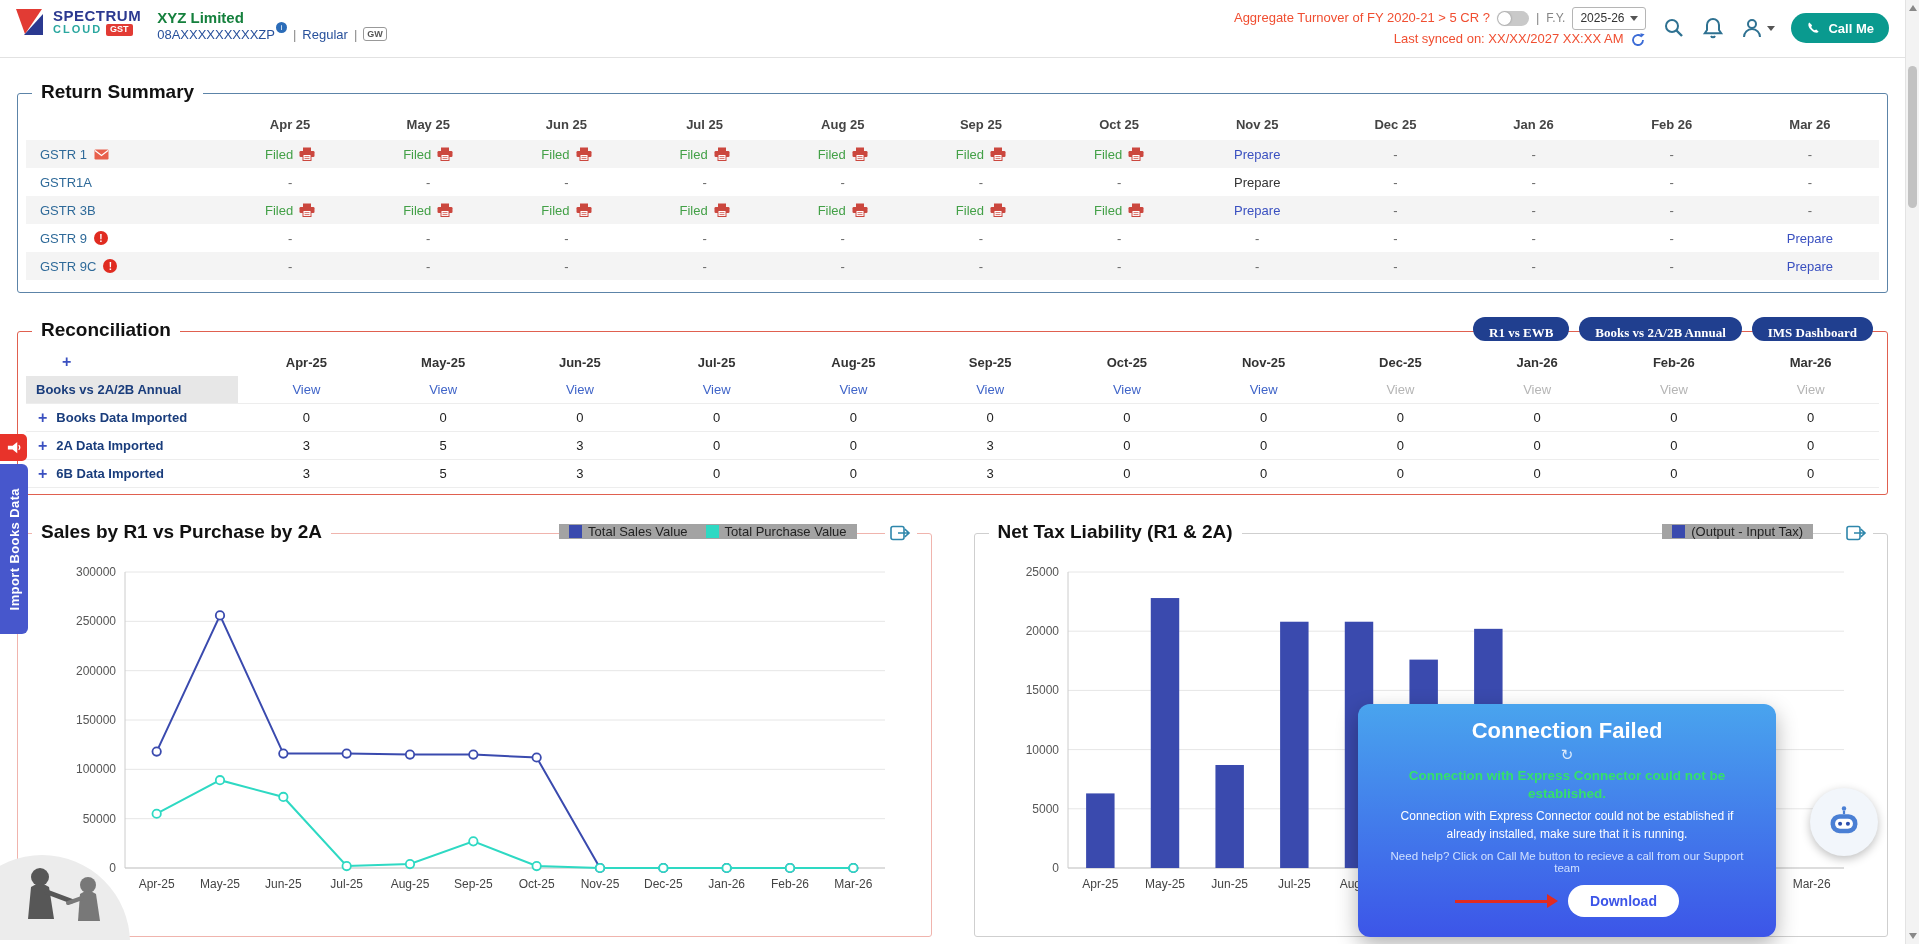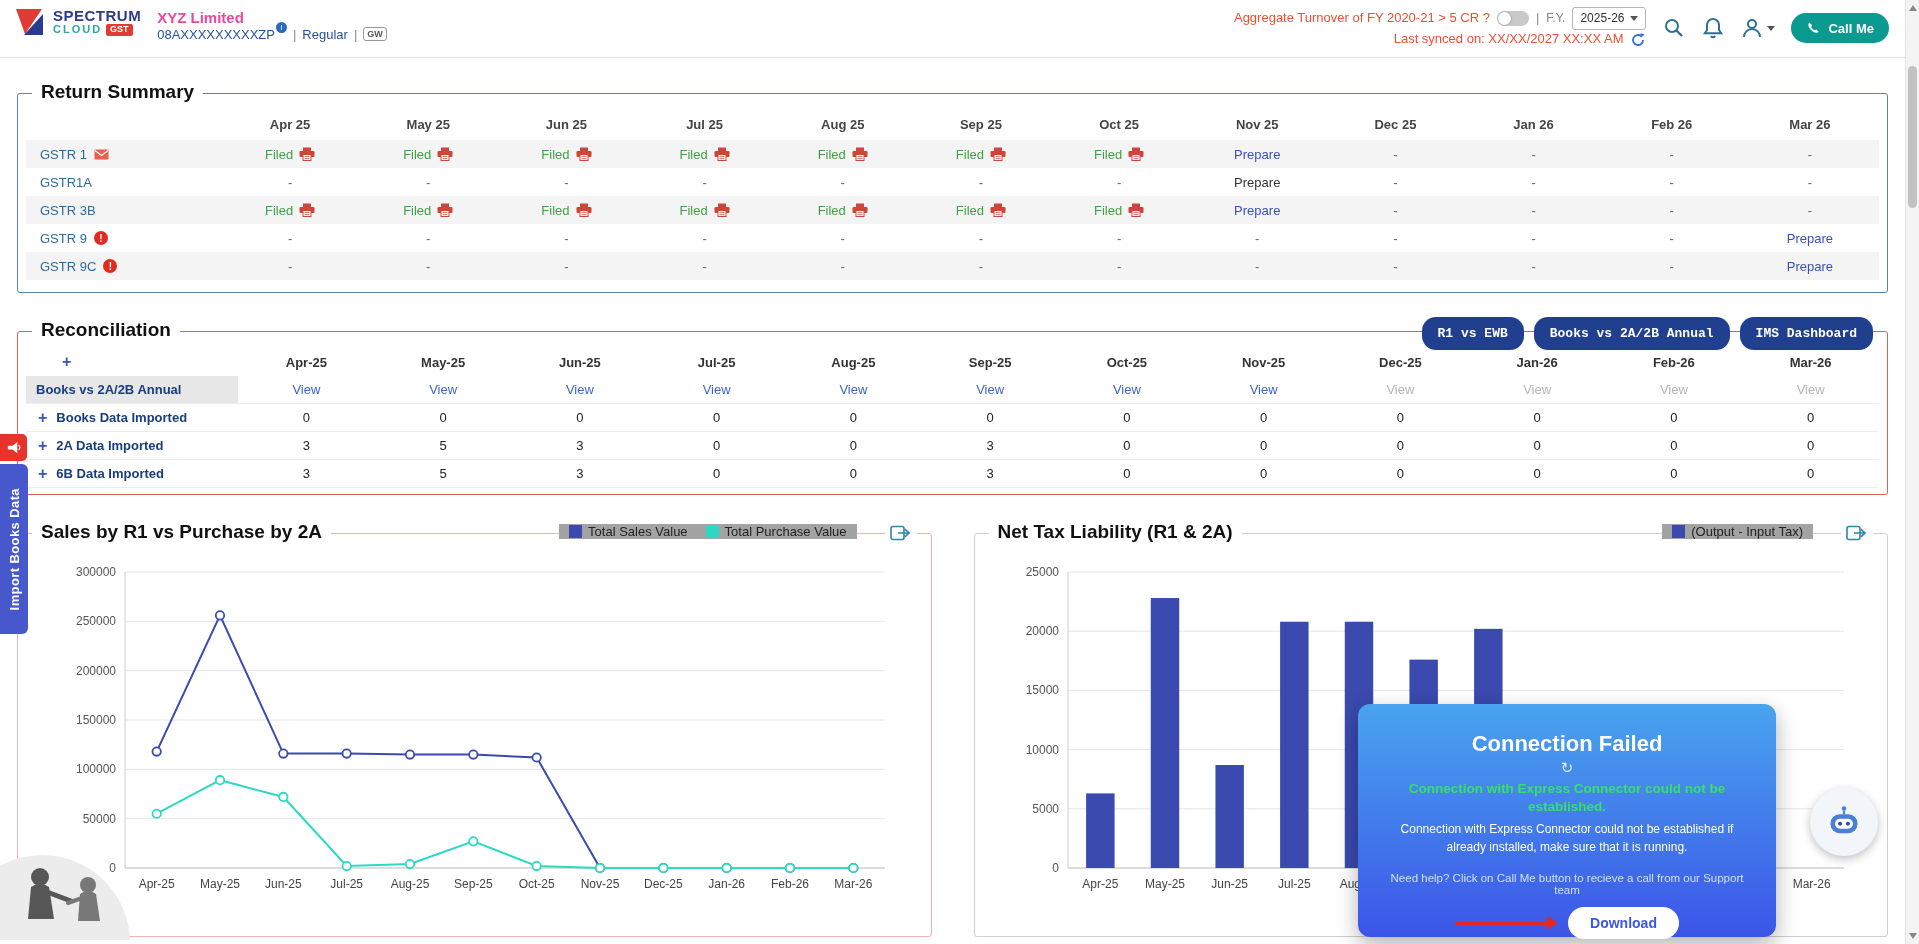--- a/index.html
+++ b/index.html
@@ -8,21 +8,21 @@
   .page{position:relative;width:1919px;height:944px;overflow:hidden;background:#fff;}
 
   
   header{display:flex;align-items:flex-start;height:58px;padding:7px 30px 0 14px;border-bottom:1px solid #e2e2e2;background:#fff;}
   .logo{display:flex;align-items:center;gap:7px;}
   .logo-text{display:flex;flex-direction:column;line-height:1.05;}
   .logo-text .l1{font-size:15px;font-weight:bold;color:#2b3990;letter-spacing:.5px;}
   .logo-text .l2{font-size:11px;font-weight:bold;color:#2ba7a0;letter-spacing:2px;display:flex;align-items:center;gap:4px;}
   .gst-badge{background:#e23b34;color:#fff;font-size:9px;letter-spacing:0;padding:1px 4px;border-radius:2px;}
   .company{margin-left:16px;padding-top:2px;}
-  .company-name{font-size:15px;font-weight:bold;color:#ec4899;}
+  .company-name{font-size:15px;font-weight:bold;color:#15803d;}
   .company-sub{font-size:13px;color:#27509b;margin-top:0;display:flex;align-items:center;gap:6px;}
   .info-dot{display:inline-block;background:#2b6cb8;color:#fff;font-size:8px;width:11px;height:11px;line-height:11px;text-align:center;border-radius:50%;vertical-align:super;margin-left:1px;transform:translateY(-4px);cursor:pointer;}
   .sep{color:#888;}
   .gw{border:1px solid #999;border-radius:3px;font-size:9px;font-weight:bold;color:#555;padding:1px 3px;cursor:pointer;}
   .hdr-right{margin-left:auto;display:flex;align-items:center;gap:16px;}
   .hdr-red{text-align:left;line-height:1.45;}
   .red-line1,.red-line2{font-size:13px;color:#f04e31;display:flex;align-items:center;justify-content:flex-end;gap:7px;}
   .toggle{position:relative;display:inline-block;width:32px;height:15px;border-radius:8px;background:#c9c9c9;cursor:pointer;}
   .toggle .knob{position:absolute;left:1px;top:1px;width:13px;height:13px;border-radius:50%;background:#fff;box-shadow:0 0 2px rgba(0,0,0,.4);}
   .fy-label{color:#858585;font-size:12px;}
@@ -47,21 +47,21 @@
   .printer-wrap{display:inline-flex;cursor:pointer;}
   .prep{color:#3a50c0;cursor:pointer;font-size:13px;}
   .prep-plain{color:#333;cursor:pointer;}
   .dash{color:#666;}
   .env-icon,.alert-ic{display:inline-flex;align-items:center;}
   .alert-ic{background:#e02b20;color:#fff;width:14px;height:14px;border-radius:50%;font-size:10px;font-weight:bold;justify-content:center;}
 
   
   .recon-box{position:relative;margin:38px 31px 0 17px;border:1px solid #e0604f;border-radius:3px;padding:16px 8px 6px;}
   .recon-pills{position:absolute;top:-15px;right:14px;display:flex;gap:10px;}
-  .recon-pill{background:#203f8f;color:#fff;border:none;border-radius:14px;height:33px;padding:8px 16px;font-size:13px;font-weight:bold;cursor:pointer;font-family:Liberation Mono, monospace;white-space:nowrap;}
+  .recon-pill{background:#203f8f;color:#fff;border:none;border-radius:14px;height:24px;padding:8px 16px;font-size:13px;font-weight:bold;cursor:pointer;font-family:Liberation Serif, serif;white-space:nowrap;}
   .rc-grid{display:grid;grid-template-columns:212px repeat(12,1fr);}
   .rc-cell{height:28px;display:flex;align-items:center;justify-content:center;font-size:13px;color:#222;border-bottom:1px solid #ededed;}
   .rc-head{font-weight:bold;color:#333;border-bottom:none;}
   .rc-labelcol{justify-content:flex-start;padding-left:36px;}
   .plus-link{color:#3a50c0;font-weight:bold;font-size:16px;cursor:pointer;}
   .rc-viewlabel{background:#e7e7e7;justify-content:flex-start;padding-left:10px;font-weight:bold;color:#1a3d7c;}
   .view{color:#3f64c8;cursor:pointer;}
   .view.disabled{color:#b5b5b5;cursor:default;}
   .rc-rowlabel{justify-content:flex-start;padding-left:12px;color:#1a3d7c;font-weight:bold;gap:9px;}
 
@@ -70,25 +70,25 @@
   .chart-box{position:relative;flex:1;border:1px solid #cfcfcf;border-radius:3px;background:#fff;}
   .chart-box.sales{border-color:#f0b4ad;}
   .legend{position:absolute;top:-10px;right:74px;background:#a3a3a3;padding:0 10px;display:flex;gap:18px;align-items:center;font-size:13px;color:#222;white-space:nowrap;}
   .legend .l-item{display:inline-flex;align-items:center;}
   .legend .sw{width:13px;height:13px;display:inline-block;margin-right:6px;}
   .export{position:absolute;top:-11px;right:14px;background:#fff;padding:0 5px;cursor:pointer;}
   svg.chart{display:block;margin:24px auto 0;font-family:inherit;}
 
   
   .popup{position:absolute;left:1358px;top:704px;width:418px;height:233px;border-radius:12px;background:linear-gradient(180deg,#49a4ee 0%,#3c55e8 100%);color:#fff;z-index:25;box-shadow:0 8px 22px rgba(0,0,0,.3);padding:12px 24px 14px;text-align:center;}
-  .popup h2{margin:15px 0 2px;font-size:22px;font-weight:bold;}
+  .popup h2{margin:2px 0 2px;font-size:22px;font-weight:bold;}
   .sync-ic{font-size:15px;opacity:.8;}
   .popup .hl{color:#35e06b;font-weight:bold;font-size:13.5px;line-height:1.35;margin:3px 0 5px;}
   .popup .bd{font-size:12px;line-height:1.45;}
-  .popup .hp{font-size:11.5px;color:#cfe0ff;margin-top:16px;}
+  .popup .hp{font-size:11.5px;color:#cfe0ff;margin-top:7px;}
   .dl-row{display:flex;align-items:center;justify-content:center;margin-top:11px;gap:0;}
   .arrow-line{width:92px;height:0;border-top:3px solid #e02b20;}
   .arrow-head{width:0;height:0;border-left:11px solid #e02b20;border-top:7px solid transparent;border-bottom:7px solid transparent;margin-right:10px;}
   .dl-btn{background:#fff;color:#3c55e8;font-weight:bold;font-size:14px;border:none;border-radius:16px;height:32px;padding:0 22px;cursor:pointer;font-family:inherit;}
 
   
   .side-alert{position:absolute;left:0;top:434px;width:27px;height:27px;background:#e8332a;border-radius:0 5px 5px 0;display:flex;align-items:center;justify-content:center;z-index:15;cursor:pointer;}
   .side-tab{position:absolute;left:0;top:464px;width:28px;height:170px;background:#4757cc;color:#fff;border-radius:0 6px 6px 0;display:flex;align-items:center;justify-content:center;z-index:15;cursor:pointer;}
   .side-tab span{writing-mode:vertical-rl;transform:rotate(180deg);font-size:13px;font-weight:bold;letter-spacing:.4px;}
 

